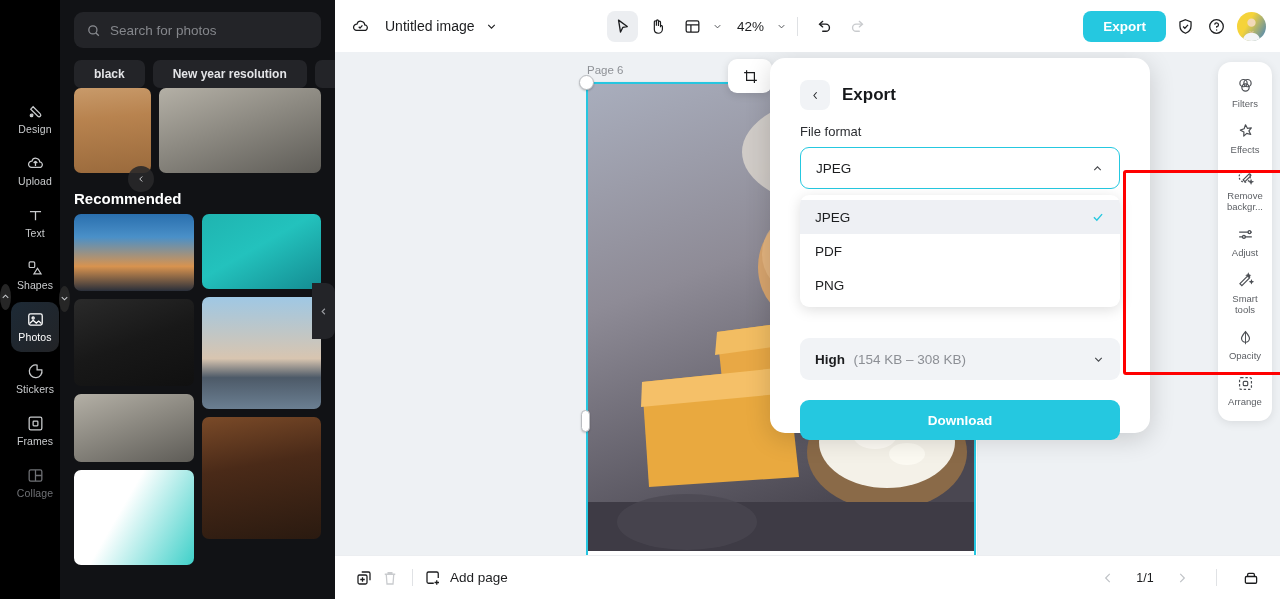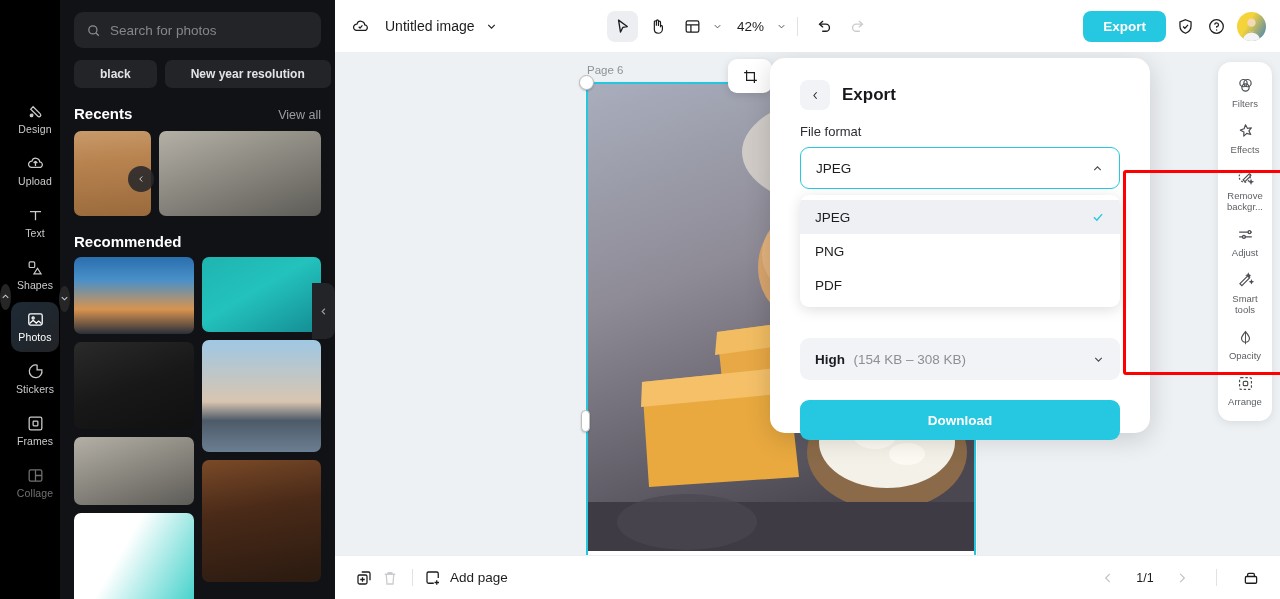--- a/index.html
+++ b/index.html
@@ -48,21 +48,21 @@
   }
   .search-box svg { width: 15px; height: 15px; stroke: #8b8d92; flex-shrink: 0; }
   .search-box input {
     background: transparent; border: 0; outline: 0; color: #e6e7ea;
     font-size: 13.5px; font-family: inherit; width: 100%;
   }
   .search-box input::placeholder { color: #85878c; }
   .tags { display: flex; gap: 8px; padding: 12px 0 0 14px; overflow: hidden; }
   .tag {
     background: #232428; color: #e3e4e7; font-size: 12px; font-weight: bold;
-    padding: 7px 26px; border-radius: 7px; white-space: nowrap; cursor: pointer;
+    padding: 7px 20px; border-radius: 7px; white-space: nowrap; cursor: pointer;
   }
   .sec-head {
     display:flex; align-items: baseline; justify-content: space-between;
     padding: 17px 14px 9px;
   }
   .sec-title { color: #fff; font-size: 15px; font-weight: bold; }
   .sec-link { color: #9b9da2; font-size: 12.5px; cursor: pointer; }
   .row2 { display: flex; gap: 8px; padding: 0 14px; }
   .masonry { display: flex; gap: 8px; padding: 0 14px; }
   .mcol { display: flex; flex-direction: column; gap: 8px; width: 50%; }
@@ -328,24 +328,20 @@
         <input type="text" placeholder="Search for photos" style="">
       </div>
     </div>
 
     <div class="tags">
       <div class="tag">black</div>
       <div class="tag">New year resolution</div>
       <div class="tag">subs</div>
     </div>
 
-    <div class="sec-head">
-      <div class="sec-title">Recents</div>
-      <div class="sec-link">View all</div>
-    </div>
     <div class="row2">
       <div class="ph g-burger" style="width:79px;height:85px"></div>
       <div class="ph g-temple" style="width:165px;height:85px"></div>
     </div>
     <div class="recents-prev">
       <svg viewBox="0 0 24 24" fill="none" stroke-width="2.4">
           <polyline points="15,6 9,12 15,18"></polyline>
         </svg>
     </div>
 
@@ -569,24 +565,24 @@
         </div>
 
         <div class="ep-dropdown">
           <div class="ep-opt on">
             <span>JPEG</span>
             <svg viewBox="0 0 24 24">
                 <polyline points="5,12.5 10,17.5 19,7"></polyline>
               </svg>
           </div>
           <div class="ep-opt">
-            <span>PNG</span>
+            <span>PDF</span>
           </div>
           <div class="ep-opt">
-            <span>PDF</span>
+            <span>PNG</span>
           </div>
         </div>
 
         <div class="ep-quality-label" style="visibility:hidden">Quality</div>
         <div class="ep-quality">
           <div>
             <span class="ep-q-strong">High</span>
             <span class="ep-q-sub">(154 KB – 308 KB)</span>
           </div>
           <svg viewBox="0 0 24 24" fill="none" stroke="#44464a" stroke-width="2" style="width:13px;height:13px">

